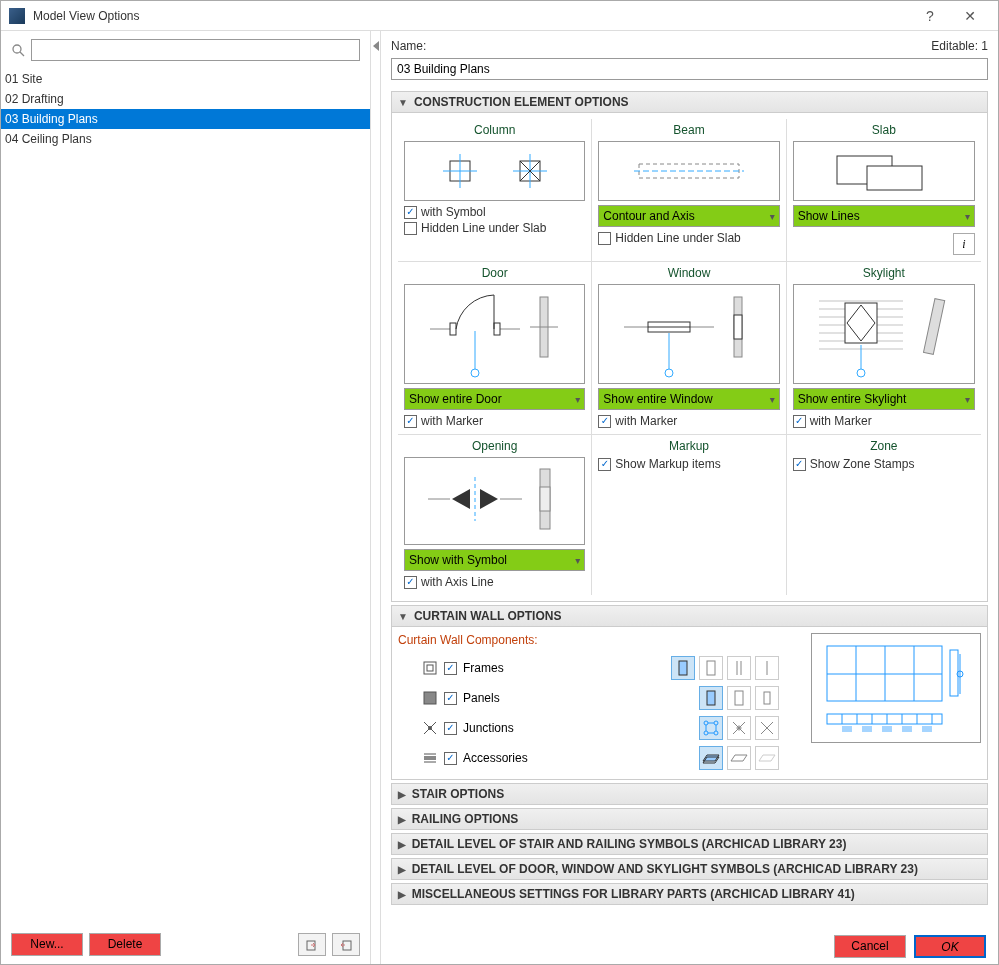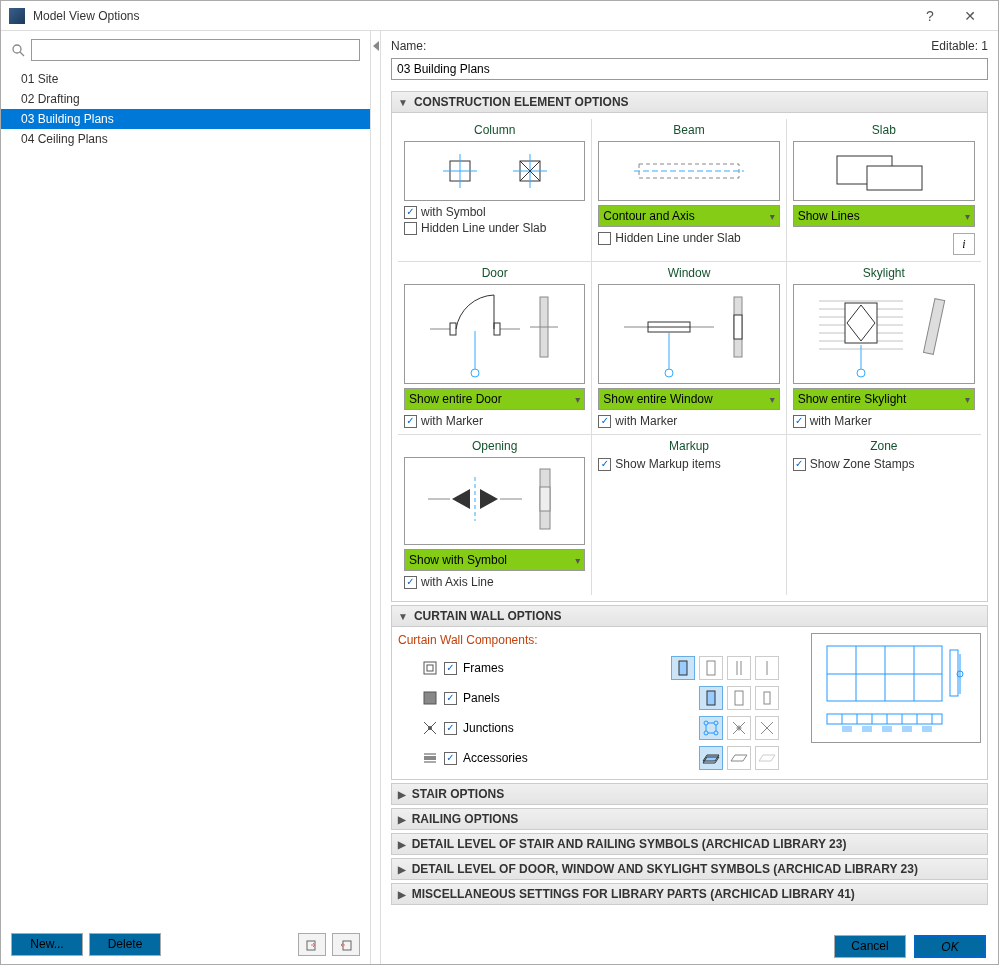--- a/index.html
+++ b/index.html
@@ -7,24 +7,24 @@
 .titlebar { height: 30px; display: flex; align-items: center; padding: 0 8px; border-bottom: 1px solid #ddd; }
 .titlebar .app-icon { width: 16px; height: 16px; background: linear-gradient(135deg,#3a5f8a,#1a3a5a); margin-right: 8px; }
 .titlebar .title { color: #333; flex: 1; }
 .titlebar .win-btn { width: 40px; text-align: center; color: #555; font-size: 14px; padding: 4px 0; }
 .main { display: flex; height: calc(100% - 30px); }
 .left-panel { width: 370px; border-right: 1px solid #ddd; display: flex; flex-direction: column; position: relative; }
 .search-row { padding: 8px 10px; display: flex; align-items: center; gap: 6px; }
 .search-icon { color: #888; font-size: 14px; }
 .search-input { flex: 1; height: 22px; border: 1px solid #999; padding: 0 4px; }
 .list { flex: 1; }
-.list-item { padding: 3px 20px; color: #333; cursor: default; }
+.list-item { padding: 3px 4px; color: #333; cursor: default; }
 .list-item.selected { background: #0078d7; color: #fff; }
 .left-footer { padding: 8px 10px; display: flex; gap: 6px; align-items: center; }
-.btn { height: 23px; min-width: 72px; background: #0369a1; border: 1px solid #aaa; padding: 0 10px; text-align: center; line-height: 21px; cursor: default; }
+.btn { height: 23px; min-width: 72px; background: #ef4444; border: 1px solid #aaa; padding: 0 10px; text-align: center; line-height: 21px; cursor: default; }
 .icon-btn { width: 28px; height: 23px; border: 1px solid #aaa; background: #f3f3f3; display: inline-flex; align-items: center; justify-content: center; }
 .divider-handle { width: 10px; background: #fff; border-right: 1px solid #ddd; position: relative; }
 .right-panel { flex: 1; padding: 6px 10px 8px 10px; display: flex; flex-direction: column; overflow: hidden; }
 .name-row { display: flex; justify-content: space-between; color: #333; padding: 2px 0; }
 .name-input { width: 100%; height: 22px; border: 1px solid #999; padding: 0 5px; margin: 3px 0 8px 0; }
 .section-header { background: linear-gradient(#f0f0f0,#e4e4e4); border: 1px solid #ccc; padding: 3px 6px; font-weight: 600; color: #333; display: flex; align-items: center; gap: 6px; margin-top: 3px; }
 .section-header .arrow { font-size: 10px; color: #555; }
 .section-body { border: 1px solid #ccc; border-top: 0; padding: 6px; }
 .grid3 { display: grid; grid-template-columns: 1fr 1fr 1fr; gap: 0; }
 .cell { border-right: 1px solid #ddd; border-bottom: 1px solid #ddd; padding: 4px 6px 6px 6px; }

